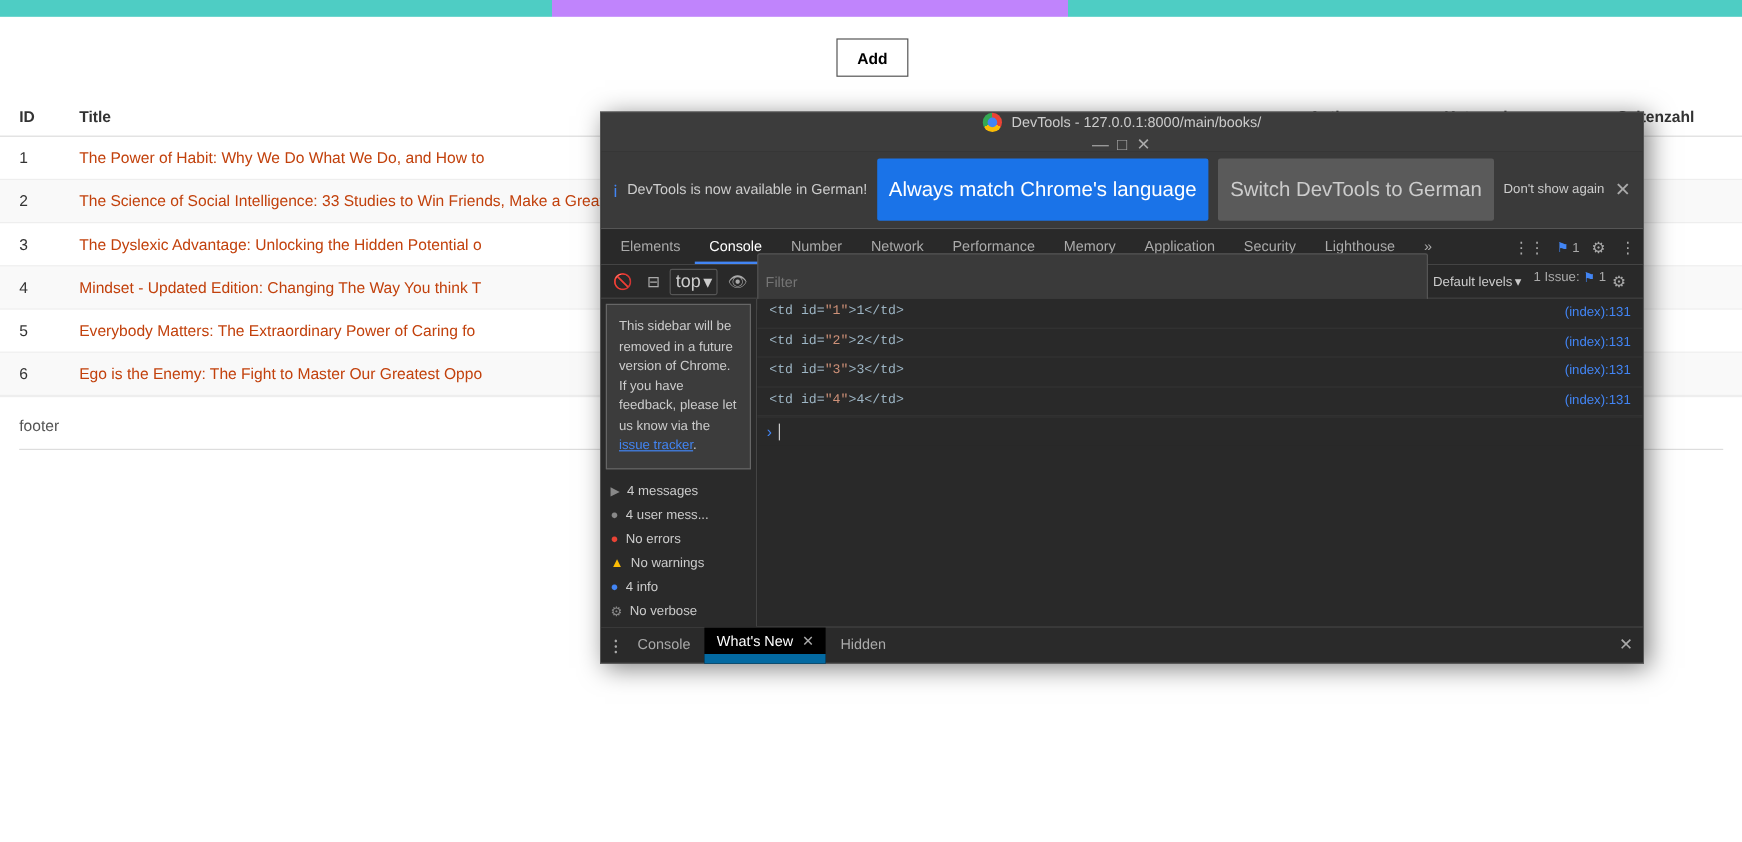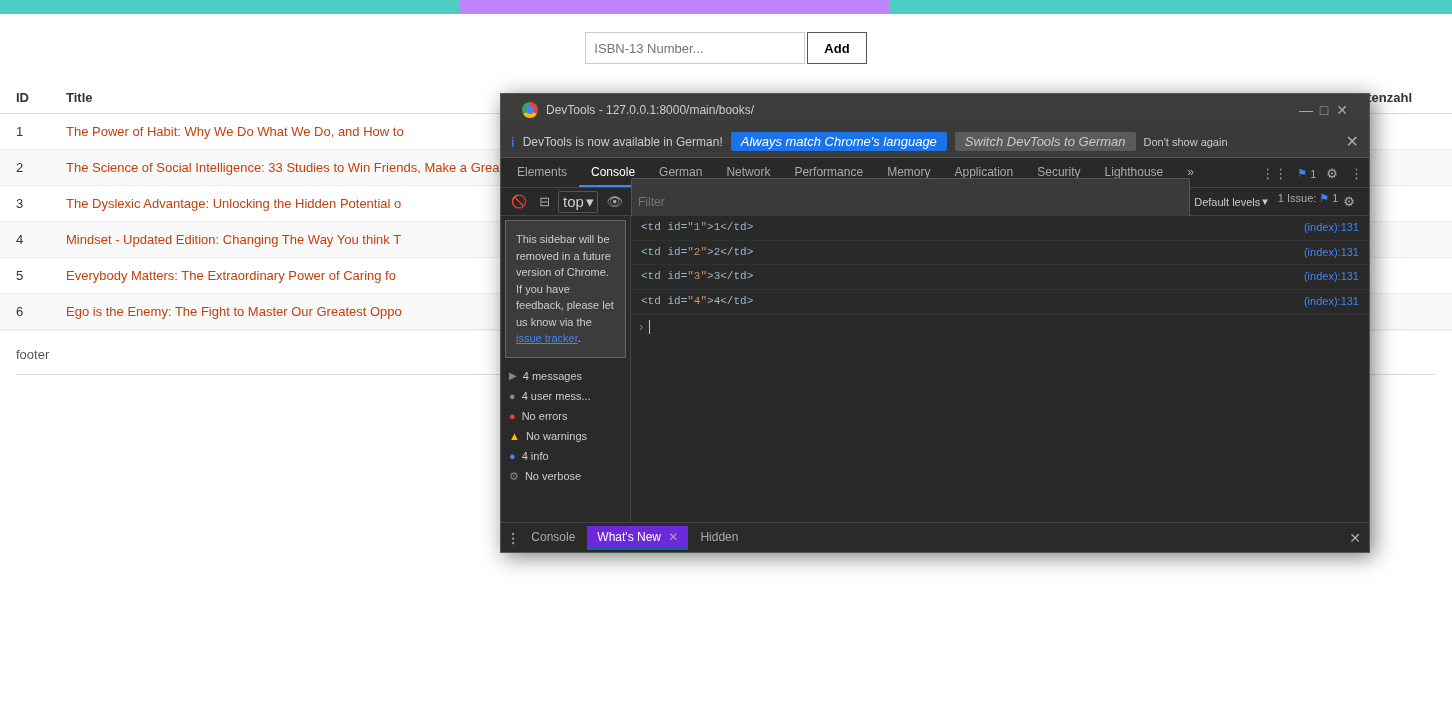--- a/index.html
+++ b/index.html
@@ -81,20 +81,21 @@
 
     
     .devtools-titlebar {
       height: 32px;
       background: #3c3c3c;
       display: flex;
       align-items: center;
       padding: 0 21px;
       justify-content: space-between;
       flex-shrink: 0;
+      flex-direction: column;
     }
     .devtools-title-left {
       display: flex;
       align-items: center;
       gap: 8px;
     }
     .chrome-icon {
       width: 16px; height: 16px;
       border-radius: 50%;
       background: conic-gradient(#ea4335 0deg 120deg, #fbbc05 120deg 240deg, #34a853 240deg 360deg);
@@ -139,26 +140,25 @@
       color: #4285f4;
       font-size: 14px;
       flex-shrink: 0;
     }
     .notif-text {
       color: #ccc;
       font-size: 12px;
       flex-shrink: 0;
     }
     .notif-btn {
-      padding: 2px 10px;
-      font-size: 13px;
+      padding: 16px 10px;
+      font-size: 17px;
       border-radius: 2px;
       cursor: pointer;
       border: none;
-      font-style: italic;
     }
     .notif-btn-blue {
       background: #1a73e8;
       color: #fff;
     }
     .notif-btn-gray {
       background: #5a5a5a;
       color: #ccc;
     }
     .notif-close {
@@ -390,22 +390,22 @@
     }
     .bottom-tab {
       padding: 4px 10px;
       font-size: 12px;
       color: #aaa;
       cursor: pointer;
       border-bottom: 2px solid transparent;
     }
     .bottom-tab.active {
       color: #fff;
-      background: #6d28d9;
-      border-bottom: 2px solid #0369a1;
+      background: #000000;
+      border-bottom: 8px solid #0369a1;
     }
     .bottom-tab-close {
       color: #aaa;
       margin-left: 4px;
       font-size: 12px;
       cursor: pointer;
     }
     .bottom-tabs-right {
       margin-left: auto;
     }
@@ -415,21 +415,20 @@
 
 <div class="main-page">
 
   <div style="height:14px; display:flex;">
     <div style="width:460px; background:#4ecdc4;"></div>
     <div style="width:430px; background:#c084fc;"></div>
     <div style="flex:1; background:#4ecdc4;"></div>
   </div>
 
   <div class="isbn-area">
-    <input class="isbn-input" type="text" placeholder="ISBN-13 Number..." style="">
     <button class="isbn-add-btn">Add</button>
   </div>
 
   <table class="book-table">
     <thead>
       <tr>
         <th>ID</th>
         <th>Title</th>
         <th>Author</th>
         <th>Kategorie</th>
@@ -507,21 +506,21 @@
     <span class="notif-text">DevTools is now available in German!</span>
     <button class="notif-btn notif-btn-blue">Always match Chrome's language</button>
     <button class="notif-btn notif-btn-gray">Switch DevTools to German</button>
     <span class="notif-dont-show">Don't show again</span>
     <span class="notif-close">✕</span>
   </div>
 
   <div class="devtools-tabs">
     <div class="devtools-tab">Elements</div>
     <div class="devtools-tab active">Console</div>
-    <div class="devtools-tab">German</div>
+    <div class="devtools-tab">Number</div>
     <div class="devtools-tab">Network</div>
     <div class="devtools-tab">Performance</div>
     <div class="devtools-tab">Memory</div>
     <div class="devtools-tab">Application</div>
     <div class="devtools-tab">Security</div>
     <div class="devtools-tab">Lighthouse</div>
     <div class="devtools-tab">»</div>
     <div class="devtools-tabs-right">
       <span class="devtools-icon-btn">⋮⋮</span>
       <span class="devtools-issue-badge">

